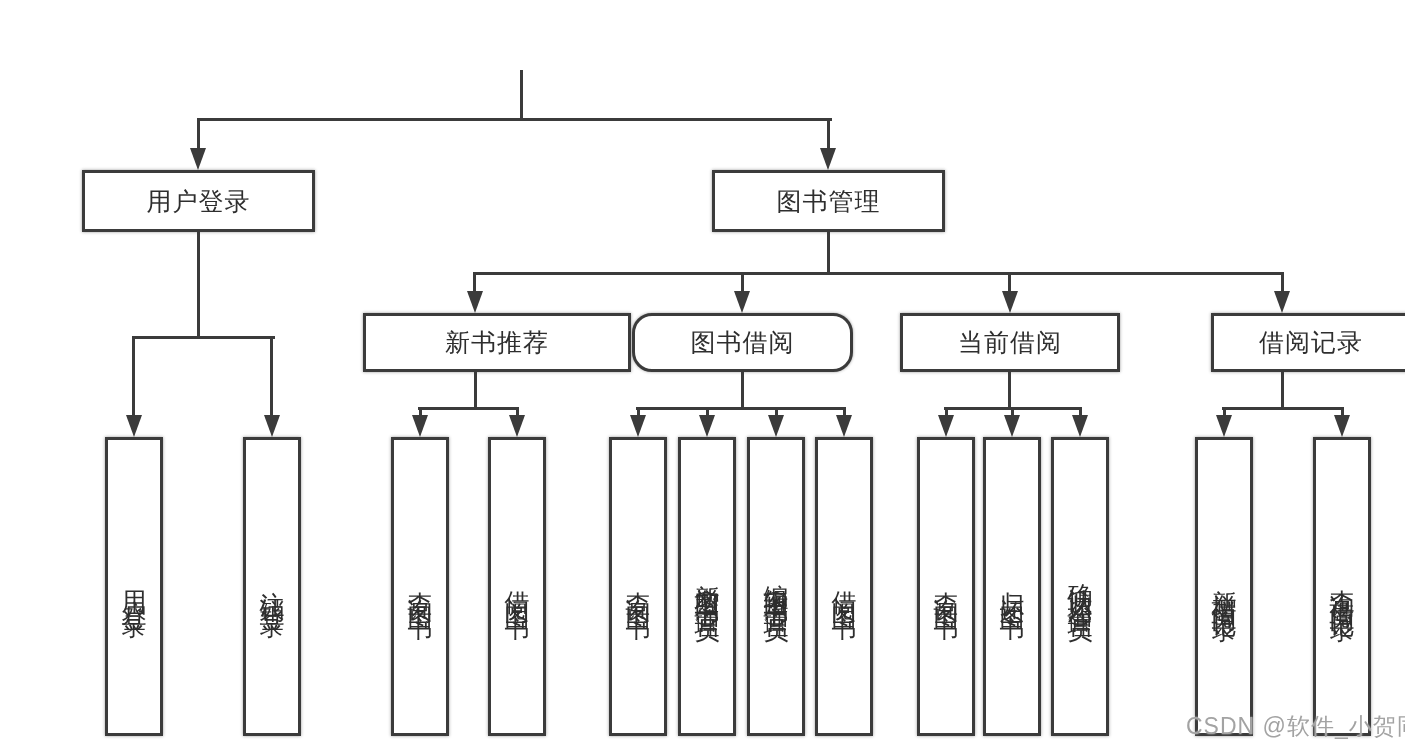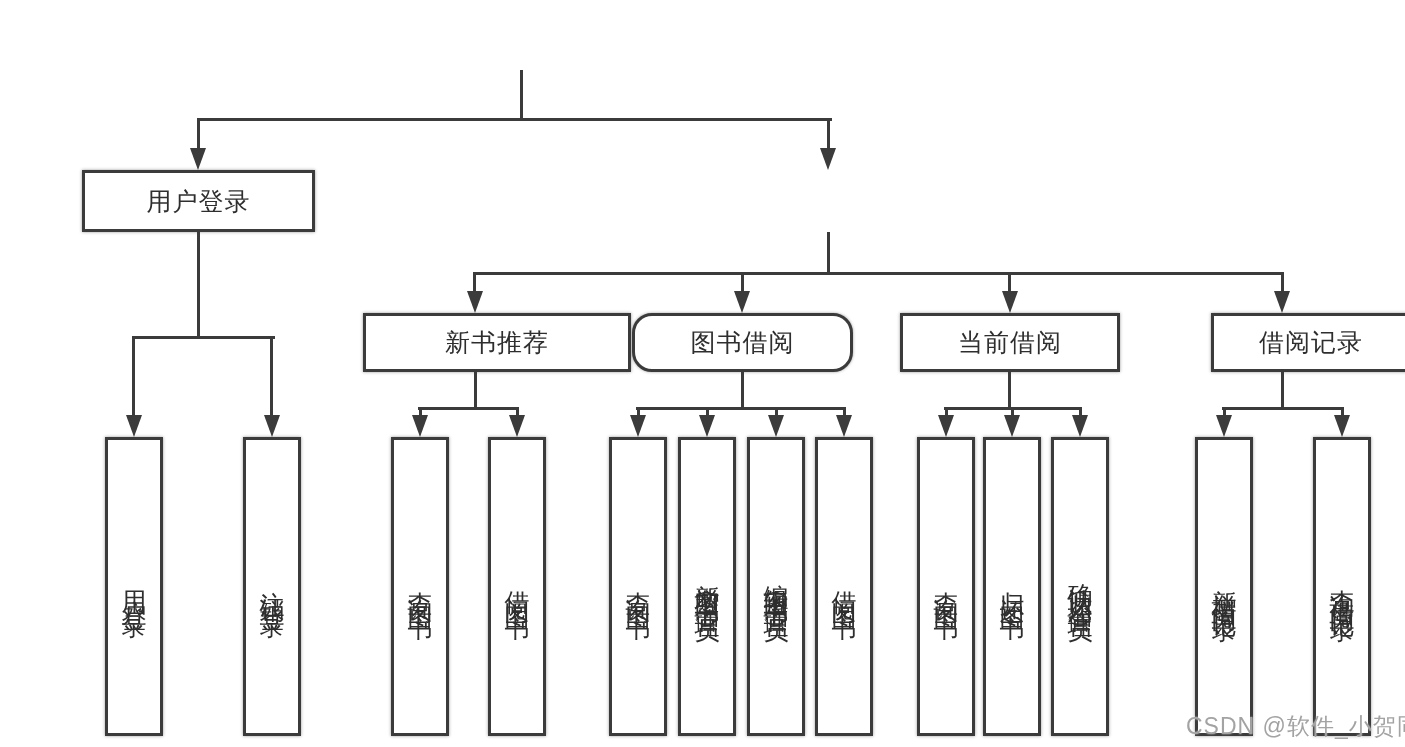--- a/index.html
+++ b/index.html
@@ -72,20 +72,23 @@
 
   <div class="line" style="left:520px; top:70px; width:3px; height:48px;"></div>
   <div class="line" style="left:197px; top:118px; width:635px; height:3px;"></div>
   <div class="line" style="left:197px; top:118px; width:3px; height:32px;"></div>
   <div class="arrow" style="left:190px; top:148px;"></div>
   <div class="line" style="left:827px; top:118px; width:3px; height:32px;"></div>
   <div class="arrow" style="left:820px; top:148px;"></div>
 
   <div class="box" style="left:82px; top:170px; width:233px; height:62px;">
     <span class="hlabel">用户登录</span>
+  </div>
+  <div class="box" style="left:712px; top:170px; width:233px; height:62px;">
+    <span class="hlabel">图书管理</span>
   </div>
 
   <div class="line" style="left:197px; top:232px; width:3px; height:104px;"></div>
   <div class="line" style="left:132px; top:336px; width:143px; height:3px;"></div>
   <div class="line" style="left:132px; top:336px; width:3px; height:79px;"></div>
   <div class="arrow" style="left:126px; top:415px;"></div>
   <div class="line" style="left:270px; top:336px; width:3px; height:79px;"></div>
   <div class="arrow" style="left:264px; top:415px;"></div>
 
   <div class="line" style="left:827px; top:232px; width:3px; height:40px;"></div>

